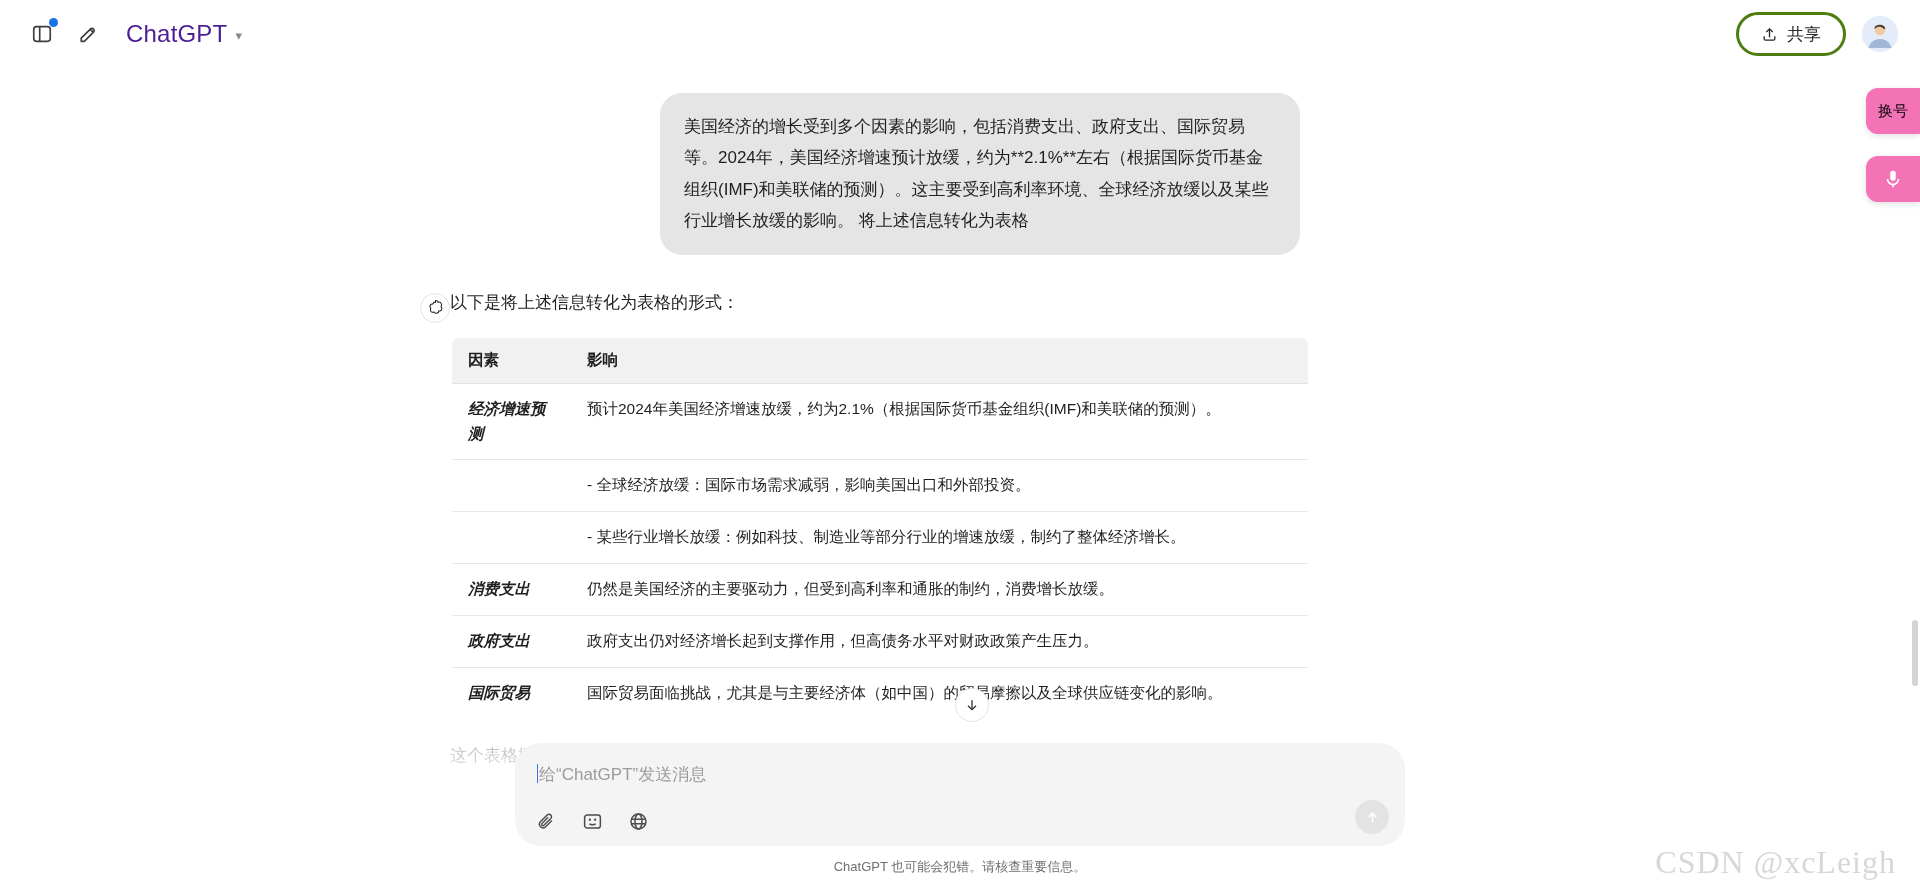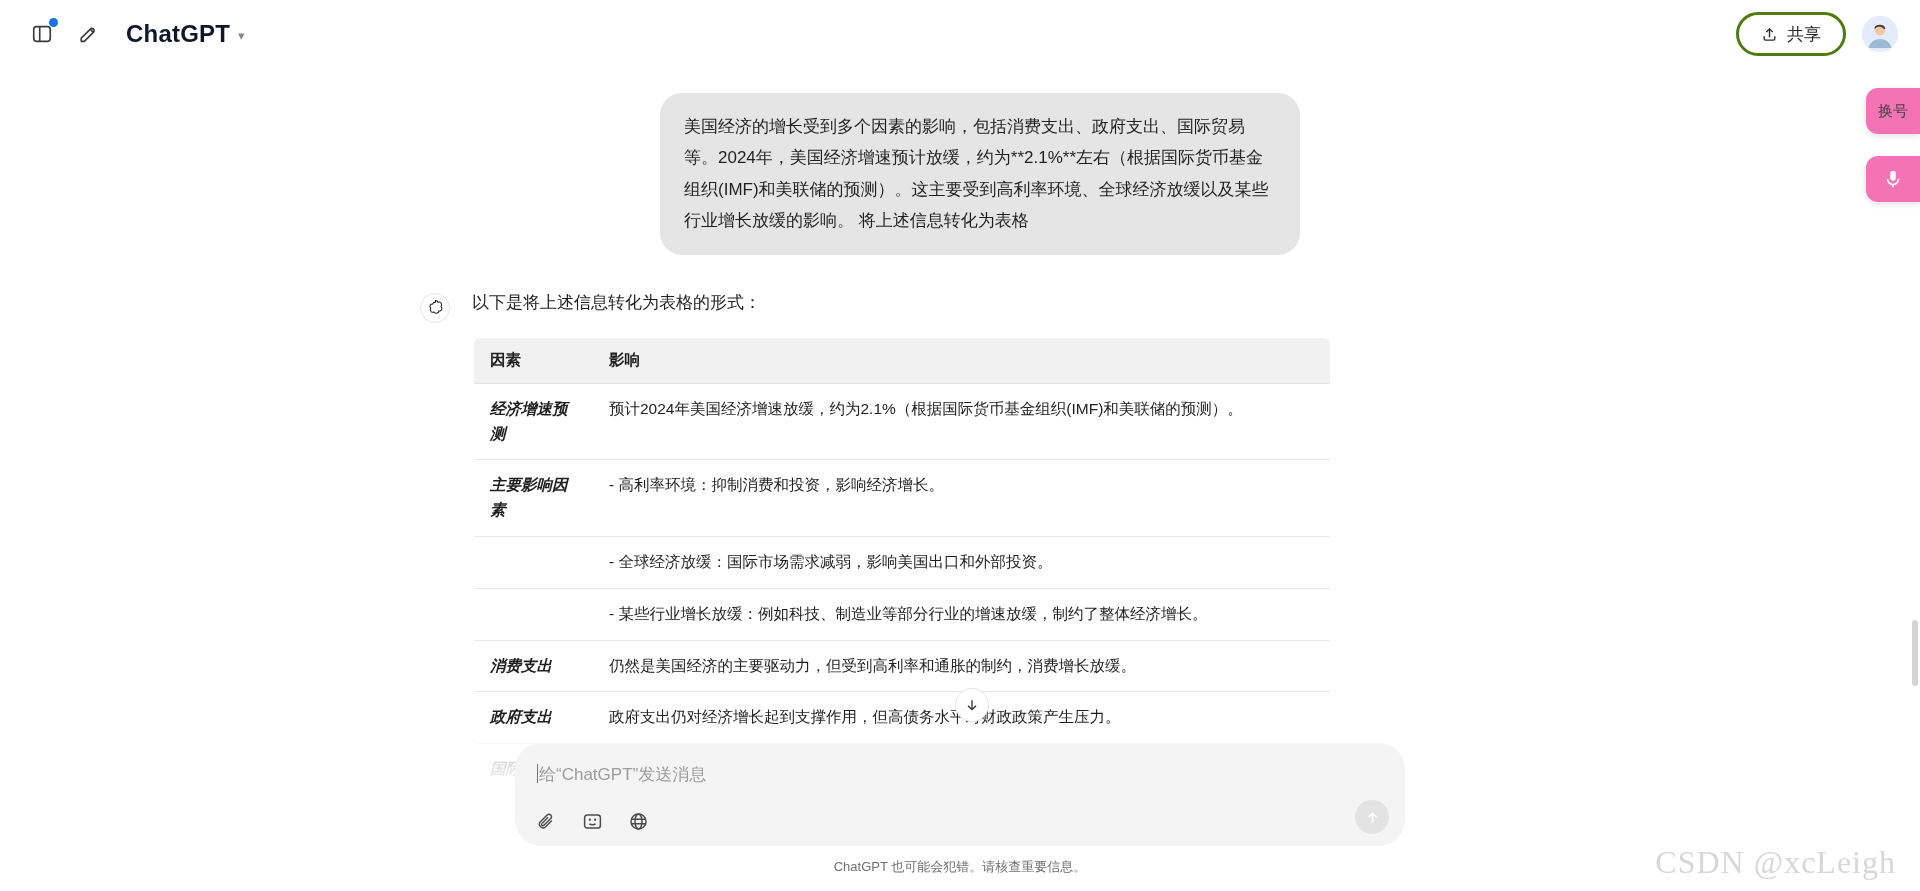--- a/index.html
+++ b/index.html
@@ -40,22 +40,22 @@
     background: #1a73e8;
   }
   .brand {
     display: flex; align-items: center;
     gap: 8px;
     margin-left: 18px;
     cursor: pointer;
   }
   .brand-title {
     font-size: 24px;
-    font-weight: 700;
-    color: #0f172a;
+    font-weight: 400;
+    color: #4c1d95;
     letter-spacing: .2px;
   }
   .chev {
     font-size: 13px; color: #8a8a8a;
     margin-top: 3px;
   }
   .topbar-right {
     margin-left: auto;
     display: flex; align-items: center;
     gap: 16px;
@@ -104,21 +104,20 @@
     border-radius: 22px;
     padding: 18px 24px;
     font-size: 17px;
     line-height: 1.85;
     color: #1f1f1f;
   }
 
   .assistant-row {
     display: flex;
     margin-top: 36px;
-    gap: 22px;
   }
   .gpt-avatar {
     flex: 0 0 auto;
     width: 30px; height: 30px;
     border-radius: 50%;
     border: 1px solid #e4e4e4;
     display: flex; align-items: center; justify-content: center;
     color: #1b1b1b;
     margin-top: 2px;
   }
@@ -244,21 +243,21 @@
     right: 0; top: 88px;
     display: flex;
     flex-direction: column;
     gap: 22px;
     align-items: flex-end;
   }
   .float-btn {
     width: 54px; height: 46px;
     border-radius: 12px 0 0 12px;
     display: flex; align-items: center; justify-content: center;
-    color: #404040;
+    color: #000000;
     font-size: 15px;
     cursor: pointer;
     box-shadow: 0 2px 6px rgba(0,0,0,.12);
   }
   .float-btn.pink { background: #f472b6; }
   .float-btn.pink2 { background: #f472b6; }
 
   
   .scrollbar {
     position: absolute;
@@ -349,24 +348,20 @@
             <thead>
               <tr>
                 <th style="width:120px">因素</th>
                 <th>影响</th>
               </tr>
             </thead>
             <tbody>
               <tr>
                 <td class="factor">经济增速预测</td>
                 <td><span>预计2024年美国经济增速放缓，约为</span><span class="b">2.1%</span><span>（根据国际货币基金组织(IMF)和美联储的预测）。</span></td>
-              </tr>
-              <tr>
-                <td class="factor">主要影响因素</td>
-                <td><span>- </span><span class="b">高利率环境</span><span>：抑制消费和投资，影响经济增长。</span></td>
               </tr>
               <tr>
                 <td class="factor"></td>
                 <td><span>- </span><span class="b">全球经济放缓</span><span>：国际市场需求减弱，影响美国出口和外部投资。</span></td>
               </tr>
               <tr>
                 <td class="factor"></td>
                 <td><span>- </span><span class="b">某些行业增长放缓</span><span>：例如科技、制造业等部分行业的增速放缓，制约了整体经济增长。</span></td>
               </tr>
               <tr>

